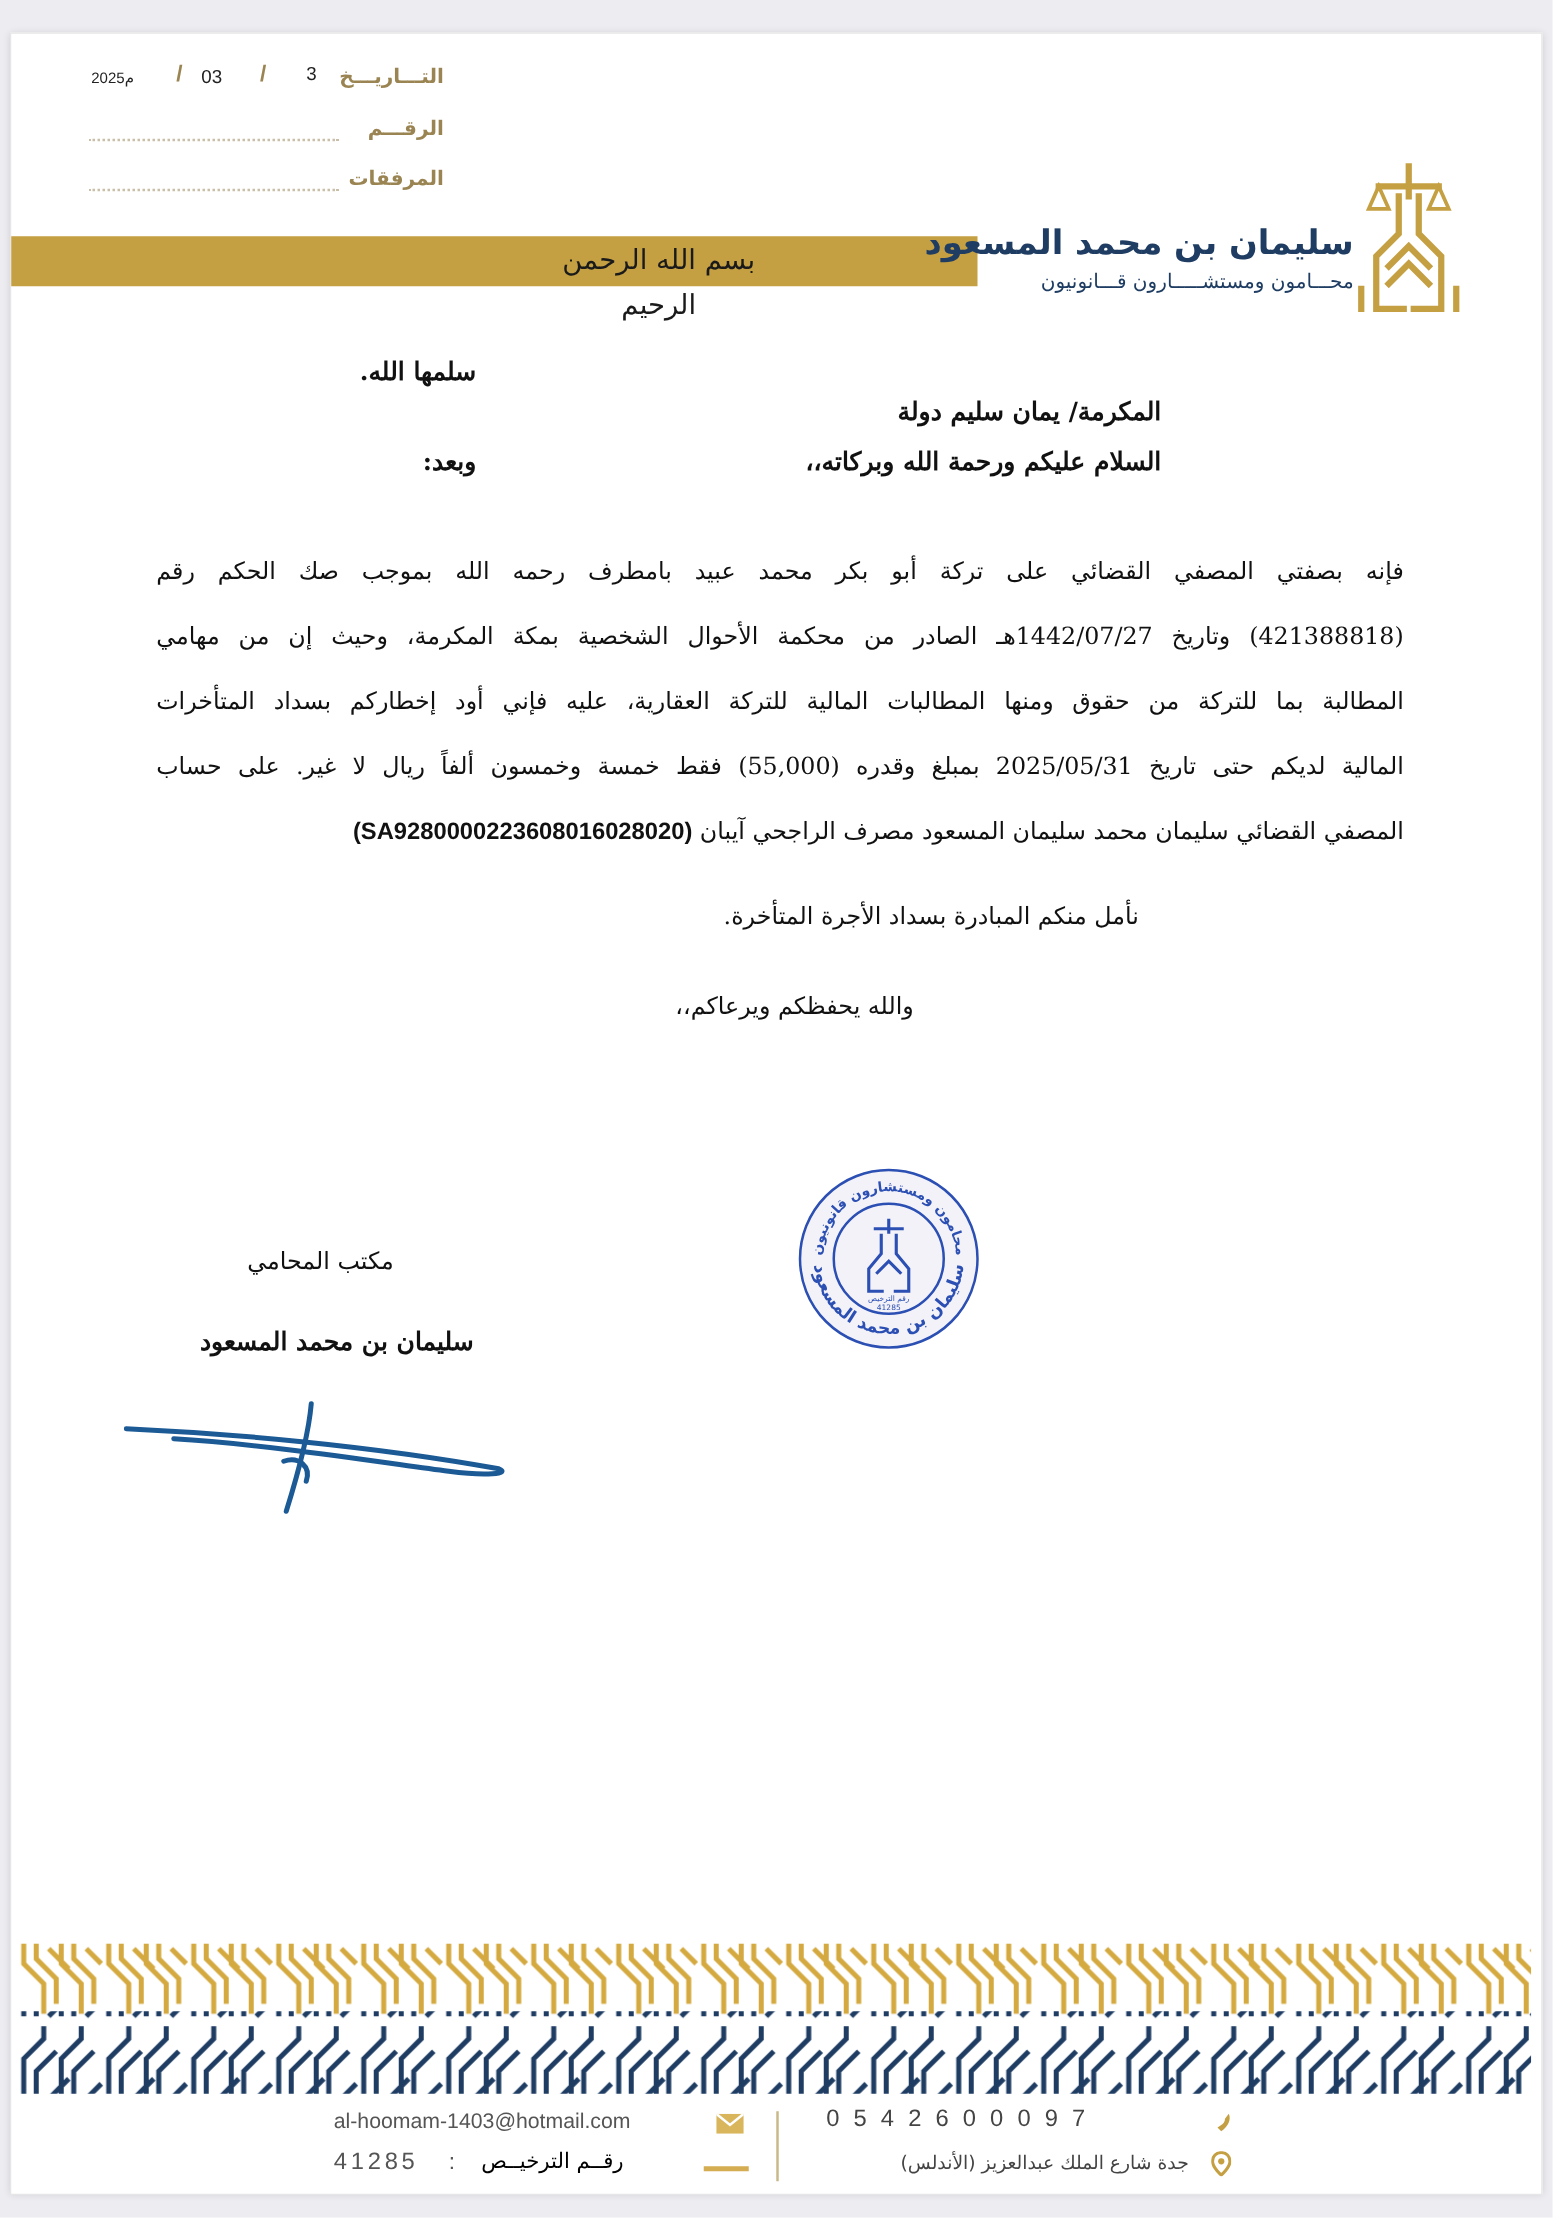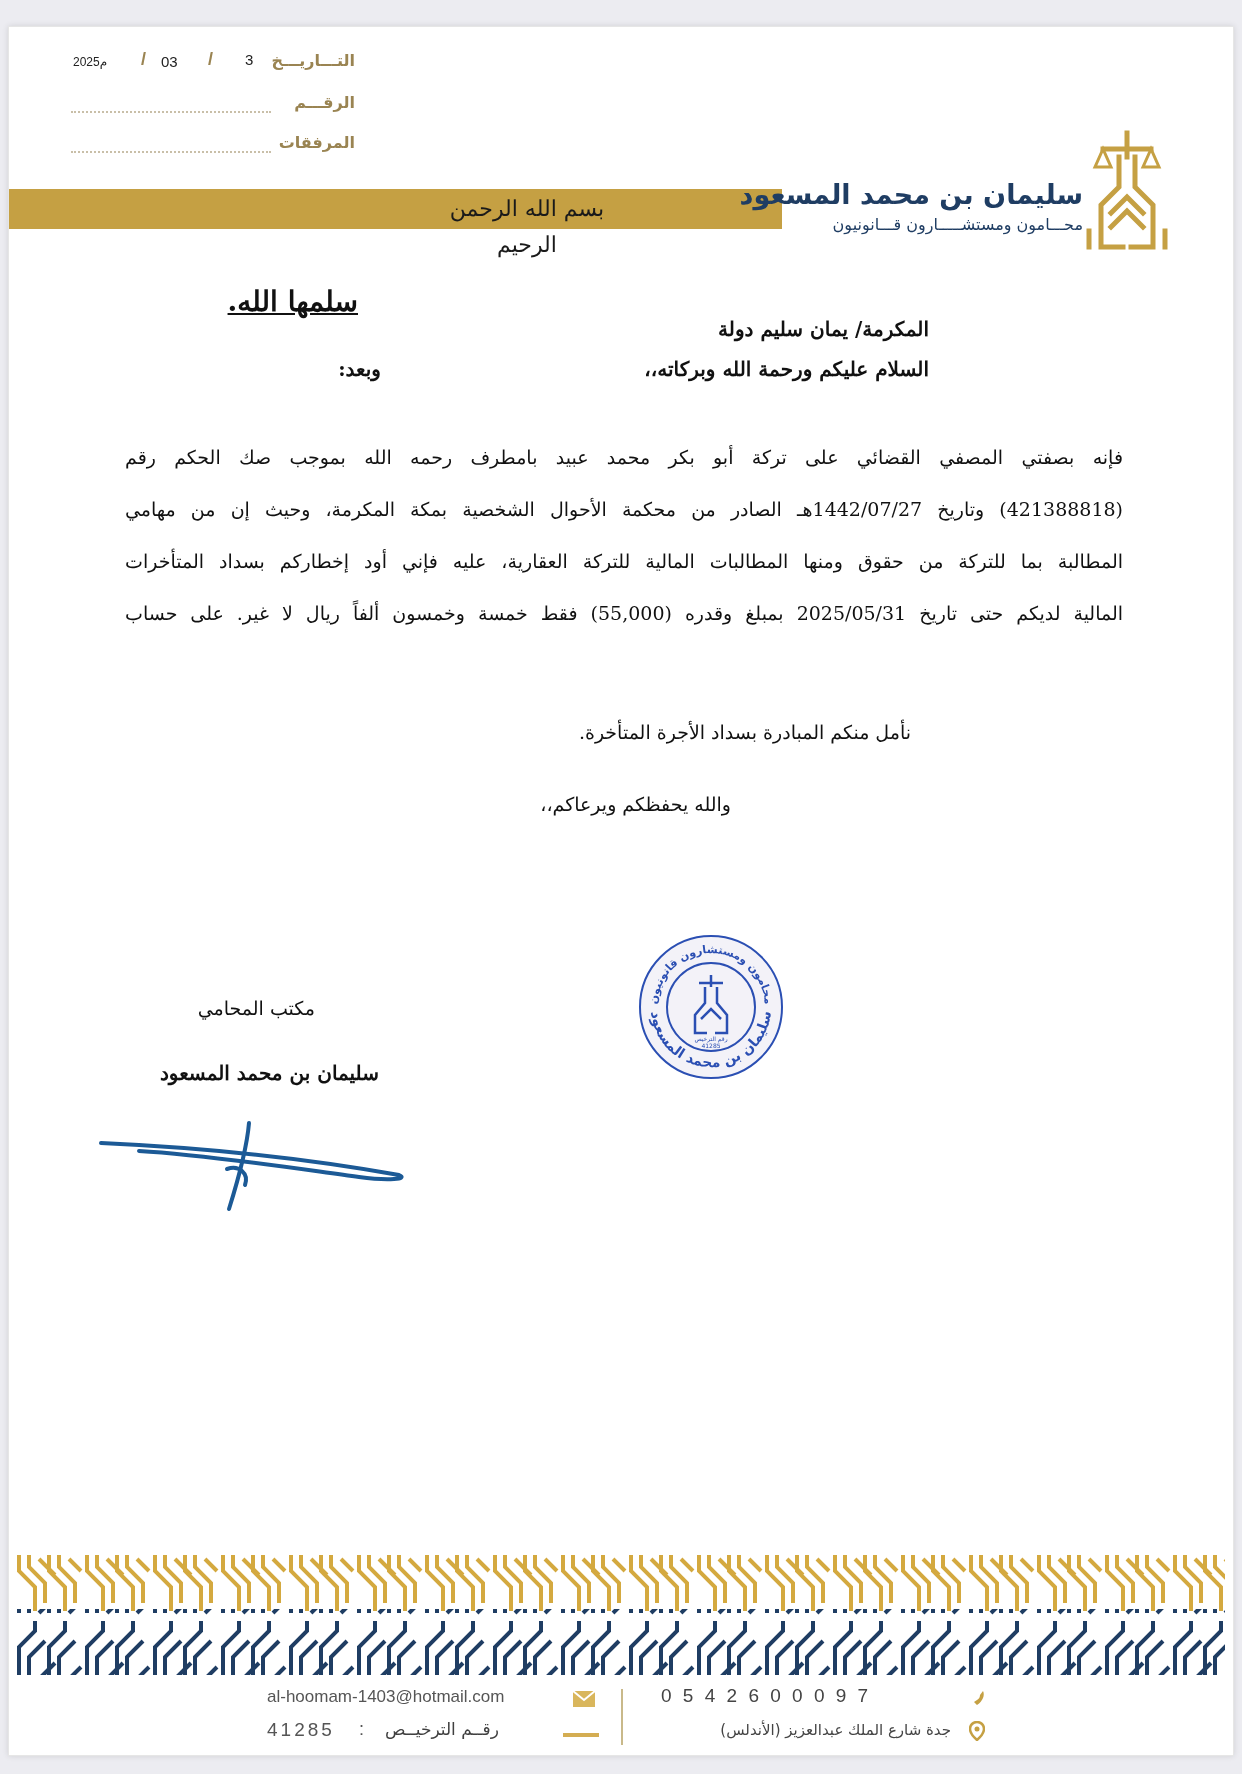--- a/index.html
+++ b/index.html
@@ -65,29 +65,33 @@
         <path d="M38 30 L38 60 L20 78 L20 120 L42 120"></path>
         <path d="M54 30 L54 60 L72 78 L72 120 L50 120"></path>
         <path d="M30 86 L46 70 L62 86"></path>
         <path d="M30 100 L46 84 L62 100"></path>
         <path d="M8 104 L8 120 M84 104 L84 120"></path>
       </g>
     </svg>
   </div>
 
   <div class="txt b" style="right:304px;top:258px;font-size:20px;margin-top:32px;">المكرمة/ يمان سليم دولة</div>
-  <div class="txt b" style="right:875px;top:258px;font-size:28px;text-decoration:underline;">سلمها الله.</div>
+  <div class="txt b" style="right:852px;top:258px;font-size:20px;">سلمها الله.</div>
   <div class="txt b" style="right:304px;top:330px;font-size:20px;">السلام عليكم ورحمة الله وبركاته،،</div>
   <div class="txt b" style="right:852px;top:330px;font-size:20px;">وبعد:</div>
 
   <div class="para" style="top:404px;">
     <span class="para-line">فإنه بصفتي المصفي القضائي على تركة أبو بكر محمد عبيد بامطرف رحمه الله بموجب صك الحكم رقم</span>
     <span class="para-line">(421388818) وتاريخ 1442/07/27هـ الصادر من محكمة الأحوال الشخصية بمكة المكرمة، وحيث إن من مهامي</span>
     <span class="para-line">المطالبة بما للتركة من حقوق ومنها المطالبات المالية للتركة العقارية، عليه فإني أود إخطاركم بسداد المتأخرات</span>
     <span class="para-line">المالية لديكم حتى تاريخ 2025/05/31 بمبلغ وقدره (55,000) فقط خمسة وخمسون ألفاً ريال لا غير. على حساب</span>
+    <span class="para-line" style="text-align:right;text-align-last:right;">
+      <span>المصفي القضائي سليمان محمد سليمان المسعود مصرف الراجحي آيبان</span>
+      <span style="font-weight:bold;font-family:'Liberation Sans',sans-serif;">(SA9280000223608016028020)</span>
+    </span>
   </div>
 
   <div class="txt" style="right:322px;top:694px;font-size:19px;">نأمل منكم المبادرة بسداد الأجرة المتأخرة.</div>
   <div class="txt" style="right:502px;top:766px;font-size:19px;">والله يحفظكم ويرعاكم،،</div>
 
   <div class="txt" style="right:918px;top:970px;font-size:19px;">مكتب المحامي</div>
   <div class="txt b" style="right:854px;top:1034px;font-size:20px;">سليمان بن محمد المسعود</div>
 
   <div class="sig">
     <svg width="310" height="100" viewBox="0 0 310 100">
@@ -171,17 +175,17 @@
 
   <div class="foot" style="left:564px;top:1664px;">
     <svg width="22" height="16" viewBox="0 0 22 16">
         <rect x="0" y="0" width="22" height="16" fill="#d9b65c"></rect>
         <path d="M0 0 L11 9 L22 0" fill="none" stroke="#fff" stroke-width="2"></path>
       </svg>
   </div>
   <div class="foot" style="left:258px;top:1660px;font-family:'Liberation Sans',sans-serif;font-size:17px;color:#555;">al-hoomam-1403@hotmail.com</div>
 
   <div class="foot" style="left:554px;top:1706px;width:36px;height:4px;background:#d4ad52;"></div>
-  <div class="foot" style="left:376px;top:1692px;font-family:'DejaVu Sans',sans-serif;font-size:17px;direction:rtl;color:#404040;">رقــم الترخيــص</div>
+  <div class="foot" style="left:376px;top:1692px;font-family:'DejaVu Sans',sans-serif;font-size:17px;direction:rtl;color:#000000;">رقــم الترخيــص</div>
   <div class="foot" style="left:350px;top:1692px;font-family:'Liberation Sans',sans-serif;font-size:18px;color:#555;">:</div>
   <div class="foot" style="left:258px;top:1692px;font-family:'Liberation Sans',sans-serif;font-size:19px;letter-spacing:3px;color:#555;">41285</div>
 
 </div>
 
 </body></html>

